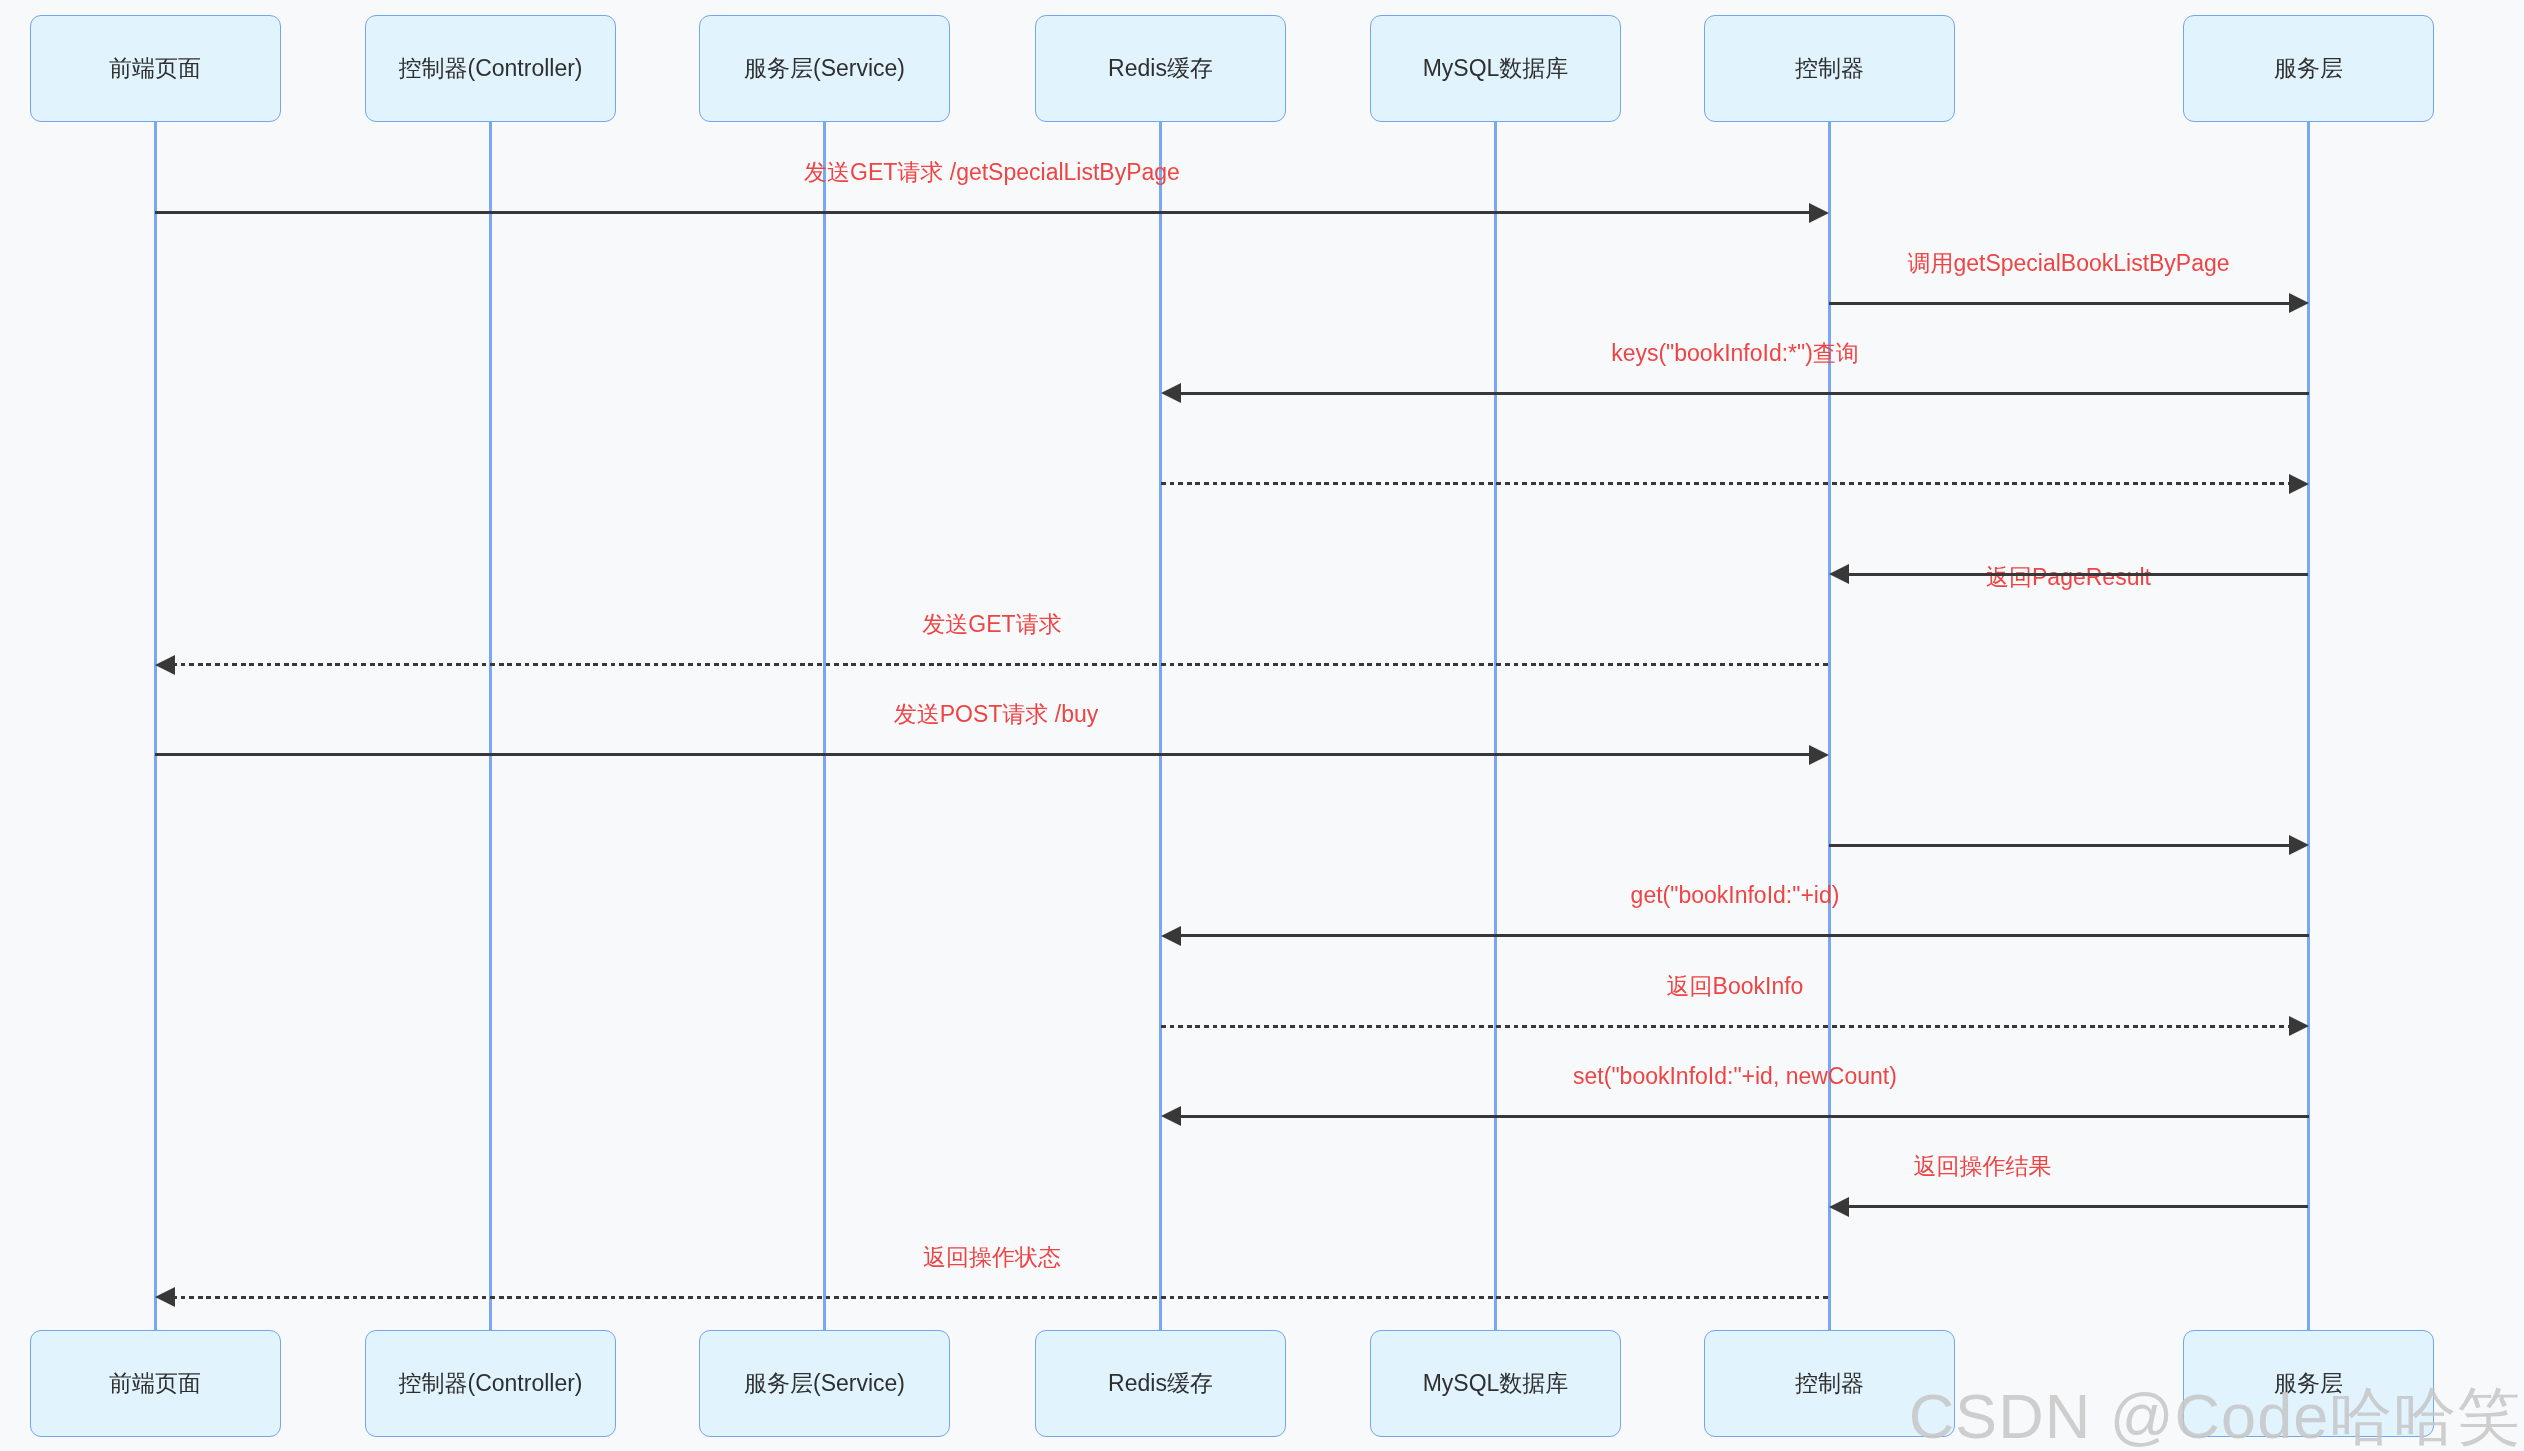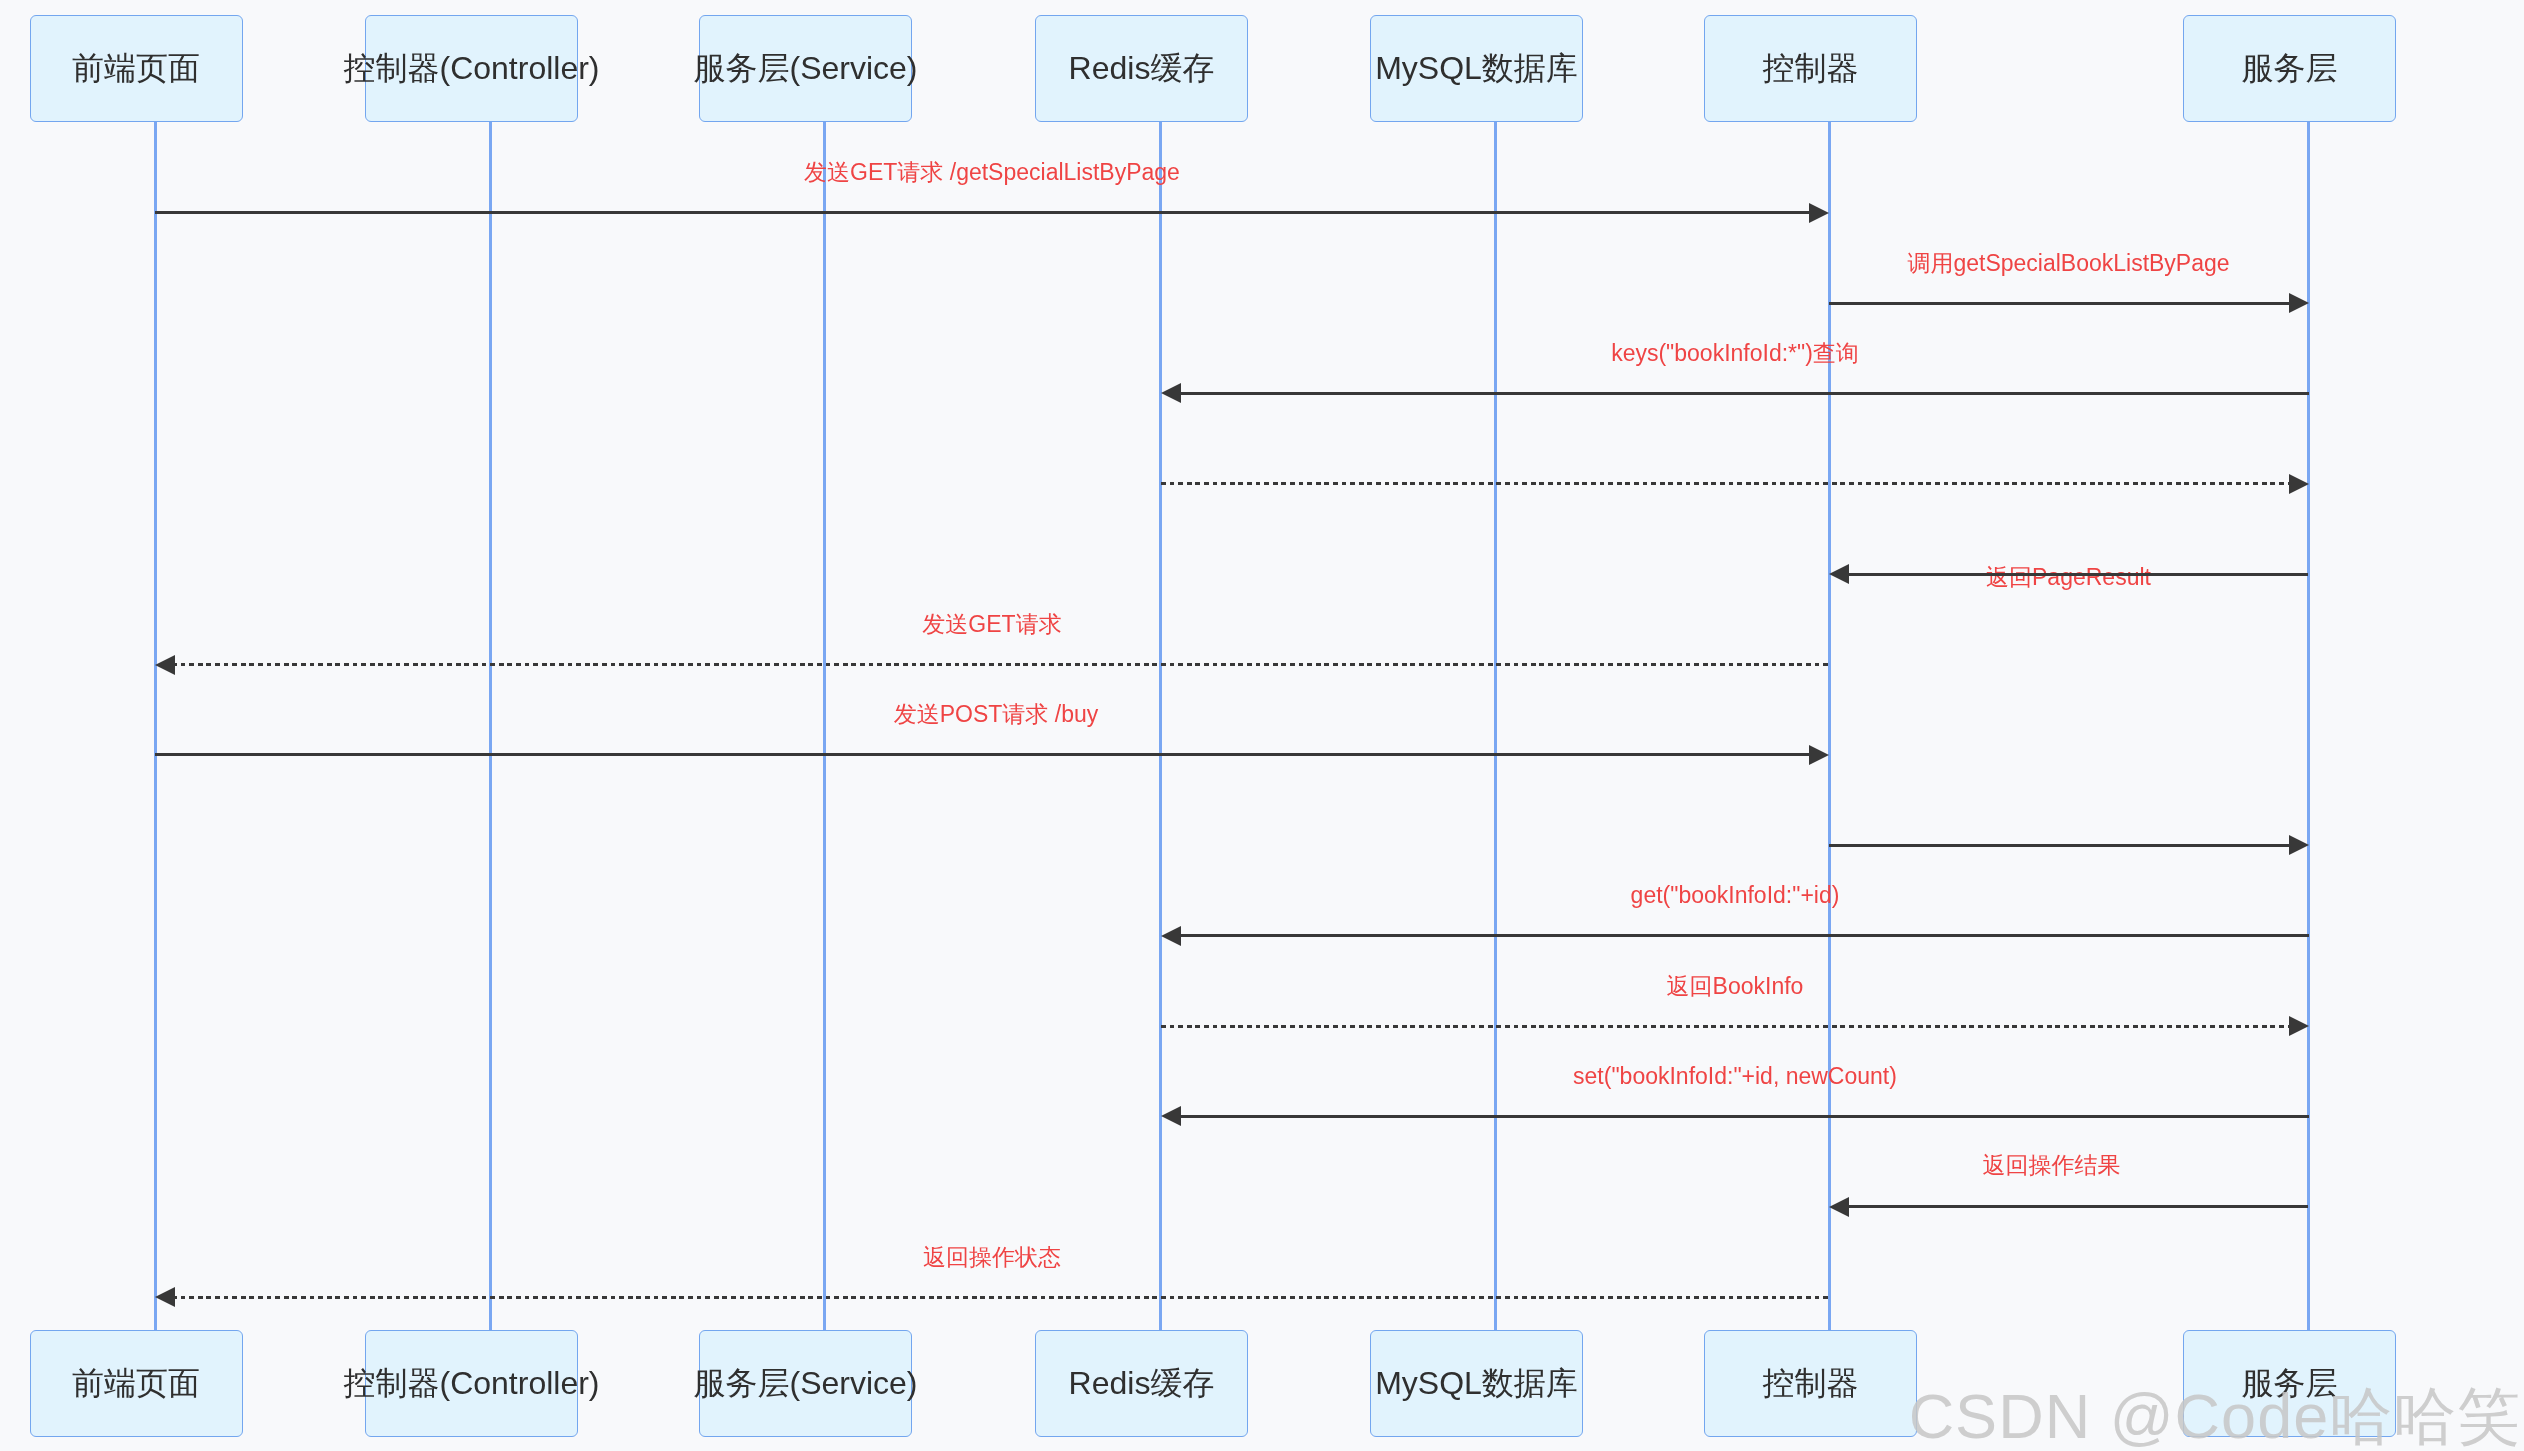--- a/index.html
+++ b/index.html
@@ -10,30 +10,30 @@
   }
   #stage {
     position: relative;
     width: 2525px;
     height: 1452px;
     background: #f8f9fb;
     overflow: hidden;
   }
   .pbox {
     position: absolute;
-    width: 213px;
+    width: 251px;
     height: 107px;
     box-sizing: border-box;
     background: #e1f3fd;
     border: 1.9px solid #73a6ef;
-    border-radius: 6px;
+    border-radius: 11px;
     display: flex;
     align-items: center;
     justify-content: center;
-    font-size: 32px;
+    font-size: 23px;
     color: #2f2f2f;
     white-space: nowrap;
   }
   .lifeline {
     position: absolute;
     width: 2.9px;
     background: #7aa7f2;
   }
   .msg-label {
     position: absolute;
@@ -123,20 +123,20 @@
     <div class="arrowhead right" style="top: 835px; left: 2289px;"></div>
     <div class="msg-label" style="left: 1161px; width: 1148px; top: 876px;">get("bookInfoId:"+id)</div>
     <div class="msg-line solid" style="left: 1161px; width: 1131px; top: 934px; margin-left: 17px;"></div>
     <div class="arrowhead left" style="top: 926px; left: 1161px;"></div>
     <div class="msg-label" style="left: 1161px; width: 1148px; top: 967px;">返回BookInfo</div>
     <div class="msg-line dashed" style="left: 1161px; width: 1131px; top: 1025px; margin-left: 0px;"></div>
     <div class="arrowhead right" style="top: 1016px; left: 2289px;"></div>
     <div class="msg-label" style="left: 1161px; width: 1148px; top: 1057px;">set("bookInfoId:"+id, newCount)</div>
     <div class="msg-line solid" style="left: 1161px; width: 1131px; top: 1115px; margin-left: 17px;"></div>
     <div class="arrowhead left" style="top: 1106px; left: 1161px;"></div>
-    <div class="msg-label" style="left: 1812px; width: 479px; top: 1147px; font-family: Liberation Serif, serif;">返回操作结果</div>
+    <div class="msg-label" style="left: 1743px; width: 479px; top: 1147px;">返回操作结果</div>
     <div class="msg-line solid" style="left: 1829px; width: 462px; top: 1205px; margin-left: 17px;"></div>
     <div class="arrowhead left" style="top: 1197px; left: 1829px;"></div>
     <div class="msg-label" style="left: 155px; width: 1674px; top: 1238px;">返回操作状态</div>
     <div class="msg-line dashed" style="left: 155px; width: 1657px; top: 1296px; margin-left: 17px;"></div>
     <div class="arrowhead left" style="top: 1287px; left: 155px;"></div>
   </div>
 
 
 </body></html>

